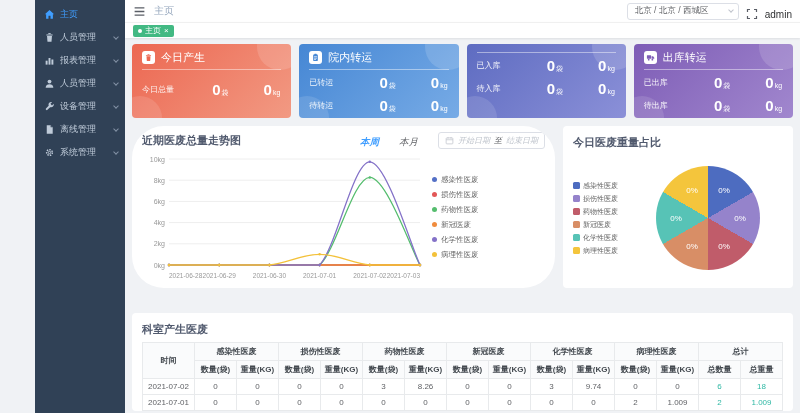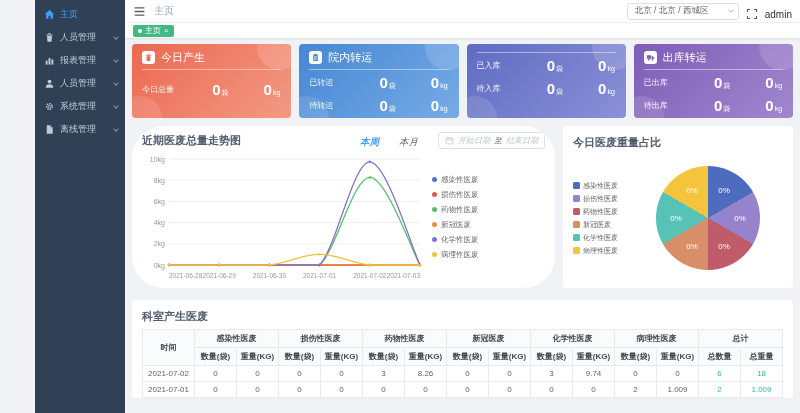--- a/index.html
+++ b/index.html
@@ -88,21 +88,21 @@
   .pie-panel { flex:1; min-width:0; }
   .pie-body { display:flex; align-items:center; height:128px; margin-top:4px; }
   .pie-legend { width:60px; display:flex; flex-direction:column; gap:3px; }
   .plg-item { display:flex; align-items:center; gap:3px; font-size:7px; color:#666; cursor:pointer; }
   .plg-sq { width:7px; height:7px; border-radius:1.5px; flex:none; }
   .pie-wrap { position:relative; width:104px; height:104px; margin:0 auto; }
   .pie { width:104px; height:104px; border-radius:50%; }
   .pie-lbl { position:absolute; color:#fff; font-size:8px; transform:translate(-50%,-50%); }
 
   
-  .table-panel { margin-top:12px; padding-bottom:0; }
+  .table-panel { margin-top:25px; padding-bottom:0; }
   .dept-table { width:100%; border-collapse:collapse; margin-top:5px; table-layout:fixed; }
   .dept-table th, .dept-table td { border:1px solid #e8eaec; text-align:center;
     font-size:8px; padding:3px 1px; color:#606266; overflow:hidden; white-space:nowrap; }
   .dept-table th { background:#fafbfc; color:#43494f; font-weight:bold; }
   .dept-table .time-col { width:52px; }
   .dept-table td.total { color:#2fb8a4; }
 </style>
 </head>
 <body>
 
@@ -144,35 +144,44 @@
             <circle cx="6" cy="3.9" r="2.1"></circle>
             <path d="M1.8 10.6c0-2.4 1.9-3.7 4.2-3.7s4.2 1.3 4.2 3.7z"></path>
           </svg>
         </span>
         <span class="mi-label">人员管理</span>
         <span class="chev"></span>
       </div>
       <div class="menu-item">
         <span class="mi-icon">
           <svg viewBox="0 0 12 12" fill="currentColor">
+            <path d="M10.5 3a2.9 2.9 0 0 1-3.8 3.7L4 9.4A1.15 1.15 0 1 1 2.4 7.8l2.7-2.7A2.9 2.9 0 0 1 8.8 1.3L7 3.1l1.7 1.7z"></path>
+          </svg>
+        </span>
+        <span class="mi-label">设备管理</span>
+        <span class="chev"></span>
+      </div>
+      <div class="menu-item">
+        <span class="mi-icon">
+          <svg viewBox="0 0 12 12" fill="currentColor">
+            <path d="M3 1.3h4.2l2.3 2.3v7.1H3z"></path>
+            <path d="M7.2 1.3v2.3h2.3" fill="#304156"></path>
+          </svg>
+        </span>
+        <span class="mi-label">离线管理</span>
+        <span class="chev"></span>
+      </div>
+      <div class="menu-item">
+        <span class="mi-icon">
+          <svg viewBox="0 0 12 12" fill="currentColor">
             <circle cx="6" cy="6" r="3.1" fill="none" stroke="currentColor" stroke-width="1.6" stroke-dasharray="1.6 1.2"></circle>
             <circle cx="6" cy="6" r="1.3" fill="none" stroke="currentColor" stroke-width="1"></circle>
           </svg>
         </span>
         <span class="mi-label">系统管理</span>
-        <span class="chev"></span>
-      </div>
-      <div class="menu-item">
-        <span class="mi-icon">
-          <svg viewBox="0 0 12 12" fill="currentColor">
-            <path d="M3 1.3h4.2l2.3 2.3v7.1H3z"></path>
-            <path d="M7.2 1.3v2.3h2.3" fill="#304156"></path>
-          </svg>
-        </span>
-        <span class="mi-label">离线管理</span>
         <span class="chev"></span>
       </div>
     </aside>
 
   <div class="main">
     <div class="navbar">
       <span class="collapse-btn">
         <svg viewBox="0 0 12 12">
             <path d="M1.5 2.6h9M1.5 6h9M1.5 9.4h9" stroke="currentColor" stroke-width="1.2" fill="none"></path>
           </svg>

